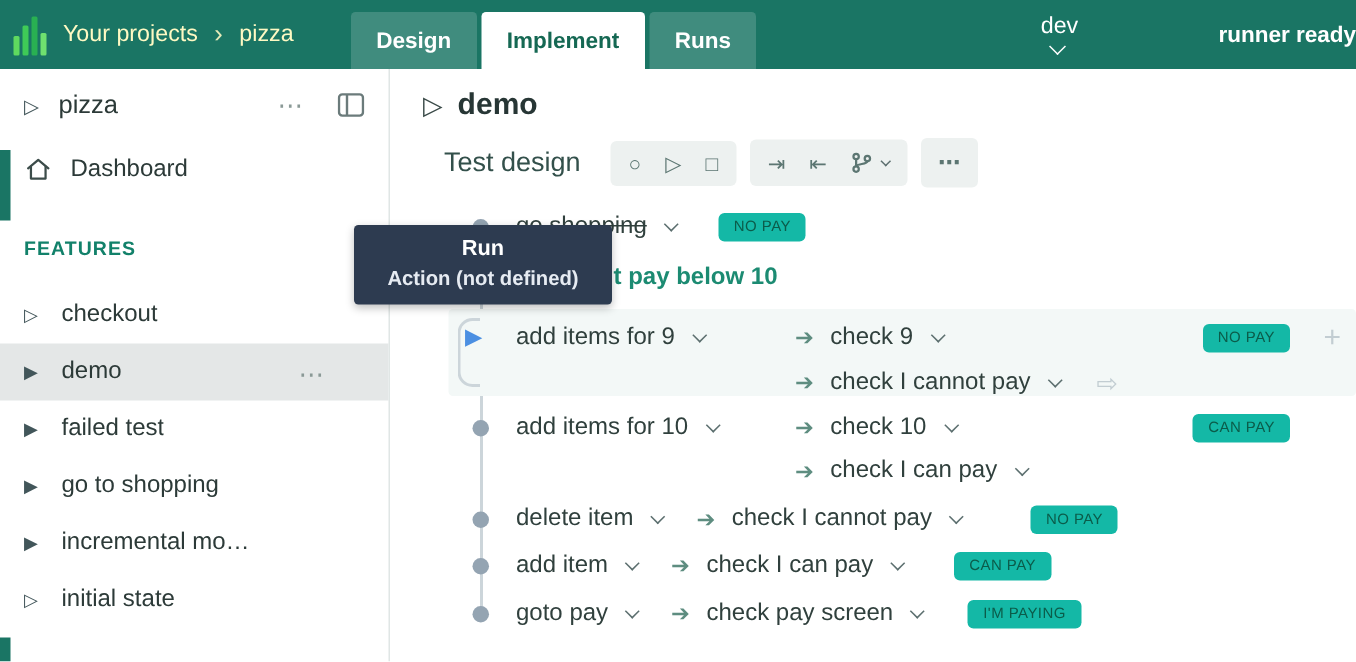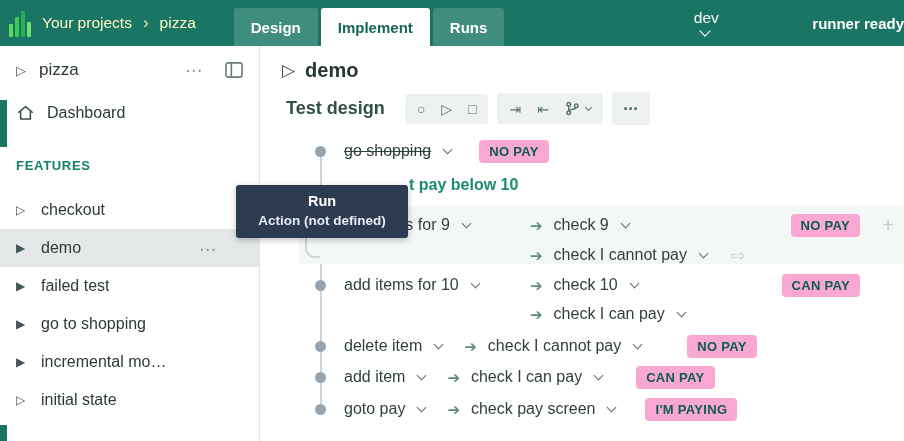--- a/index.html
+++ b/index.html
@@ -68,54 +68,54 @@
   .sitem-label { margin-left:8px; white-space:nowrap; overflow:hidden; }
   .sitem.sel { background:#e4e7e7; }
   .sitem .more { position:absolute; right:42px; top:12px; }
 
   
   main { position:absolute; left:260px; right:0; top:46px; bottom:0; background:#fff; }
   .title-row { display:flex; align-items:center; gap:10px; padding:13px 0 0 22px; }
   .tri-lg { font-size:17px; color:#3a4a48; line-height:1; }
   .page-title { font-size:20px; font-weight:700; color:#273635; margin:0; }
   .toolbar-row { display:flex; align-items:center; margin:10px 0 0 22px; }
-  .section-title { font-size:18px; font-weight:700; color:#33504b; margin:0 20px 0 4px; white-space:nowrap; }
+  .section-title { font-size:18px; font-weight:400; color:#33504b; margin:0 20px 0 14px; white-space:nowrap; }
   .tgroup { display:flex; align-items:center; background:#edf1f0; border-radius:4px; padding:8px 12px; gap:16px; margin-right:9px; }
   .tbtn { background:none; border:none; color:#5c7672; font-size:14px; line-height:1; padding:0; cursor:pointer; display:flex; align-items:center; font-family:inherit; }
   .more-btn { background:#edf1f0; border-radius:4px; padding:9px 11px; font-size:15px; font-weight:700; color:#5c7672; letter-spacing:1px; }
 
   .tree { position:absolute; inset:0; }
   .vline { position:absolute; left:60px; top:104px; width:2px; height:260px; background:#ccd5da; }
   .hl { position:absolute; top:160px; left:39px; right:0; height:58px; background:#f3f8f7; border-radius:3px; }
   .bypass { position:absolute; left:45px; top:166px; width:15px; height:46px;
             border:2px solid #ccd5da; border-right:none; border-radius:10px 0 0 10px; }
   .trow { position:absolute; left:0; right:0; height:26px; display:flex; align-items:center; padding-left:84px; font-size:16px; color:#30403d; }
   .trow.indent { padding-left:270px; }
   .lblcol { width:186px; display:inline-flex; align-items:center; flex:none; }
   .lbl { white-space:nowrap; cursor:pointer; }
   .struck { text-decoration:line-through; }
   .dot { position:absolute; left:55px; top:8px; width:11px; height:11px; border-radius:50%; background:#94a4b2; }
   .runbtn { position:absolute; left:50px; top:3px; font-size:15px; line-height:20px; color:#4b8fe2; cursor:pointer; }
   .arrow { color:#5e8d80; font-size:15px; line-height:1; flex:none; }
   .arrow.gap { margin-left:22px; }
   .lbl.after-arrow { margin-left:11px; }
   .badge {
-    background:#f9a8d4; color:#0b5c4a; font-size:13px; font-weight:700;
+    background:#14b8a6; color:#0b5c4a; font-size:10px; font-weight:400;
     padding:4px 10px; border-radius:4px; letter-spacing:.3px; white-space:nowrap; flex:none;
   }
   .badge.push { margin-left:auto; margin-right:44px; }
   .plus { position:absolute; right:10px; top:0; font-size:20px; color:#c2cdd2; cursor:pointer; line-height:26px; }
   .ghost { color:#c2cdd2; font-size:17px; margin-left:24px; cursor:pointer; line-height:1; }
   .scen-heading { position:absolute; top:130px; left:149px; font-size:16px; font-weight:700; color:#1c8b72; white-space:nowrap; cursor:pointer; }
 
   
   .tooltip {
     position:absolute; left:236px; top:150px; width:172px; z-index:50;
     background:#2d3b50; border-radius:3px; text-align:center;
-    padding:8px 6px 10px; box-shadow:0 2px 6px rgba(0,0,0,.25);margin-top:35px;
+    padding:8px 6px 10px; box-shadow:0 2px 6px rgba(0,0,0,.25);
   }
   .tt-title { color:#fff; font-size:14.5px; font-weight:700; }
   .tt-sub { color:#e6ebf2; font-size:13.5px; font-weight:600; margin-top:4px; white-space:nowrap; }
 </style>
 </head>
 <body>
 
 <header>
   <div class="logo">
       <i></i>

